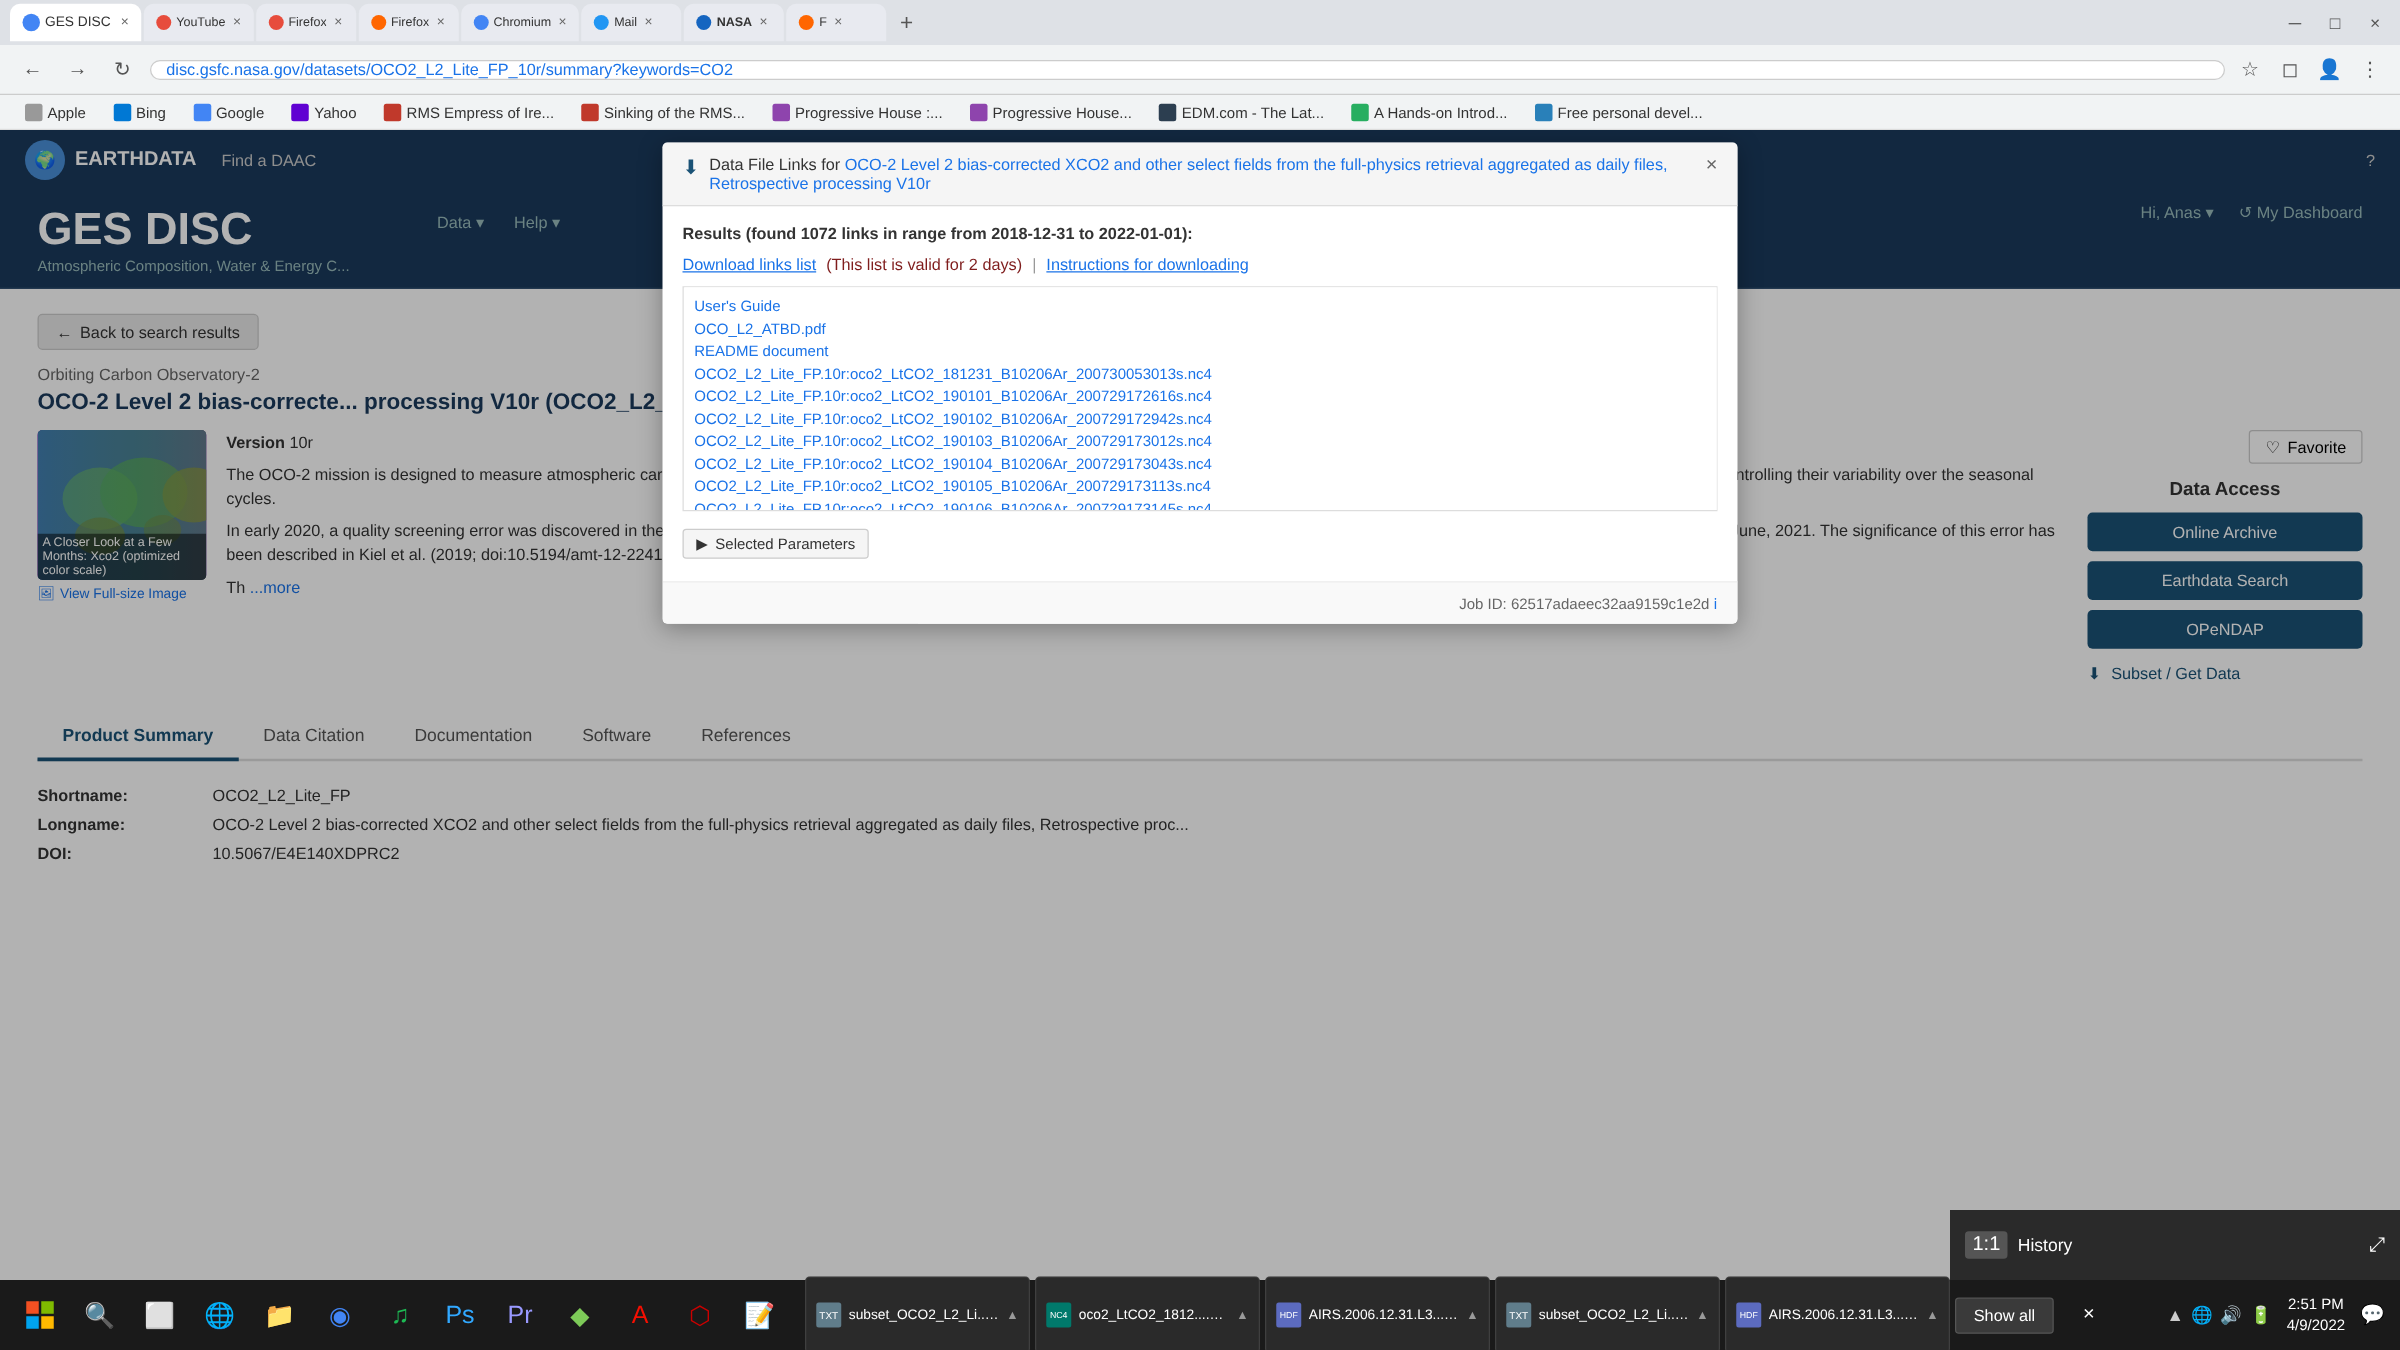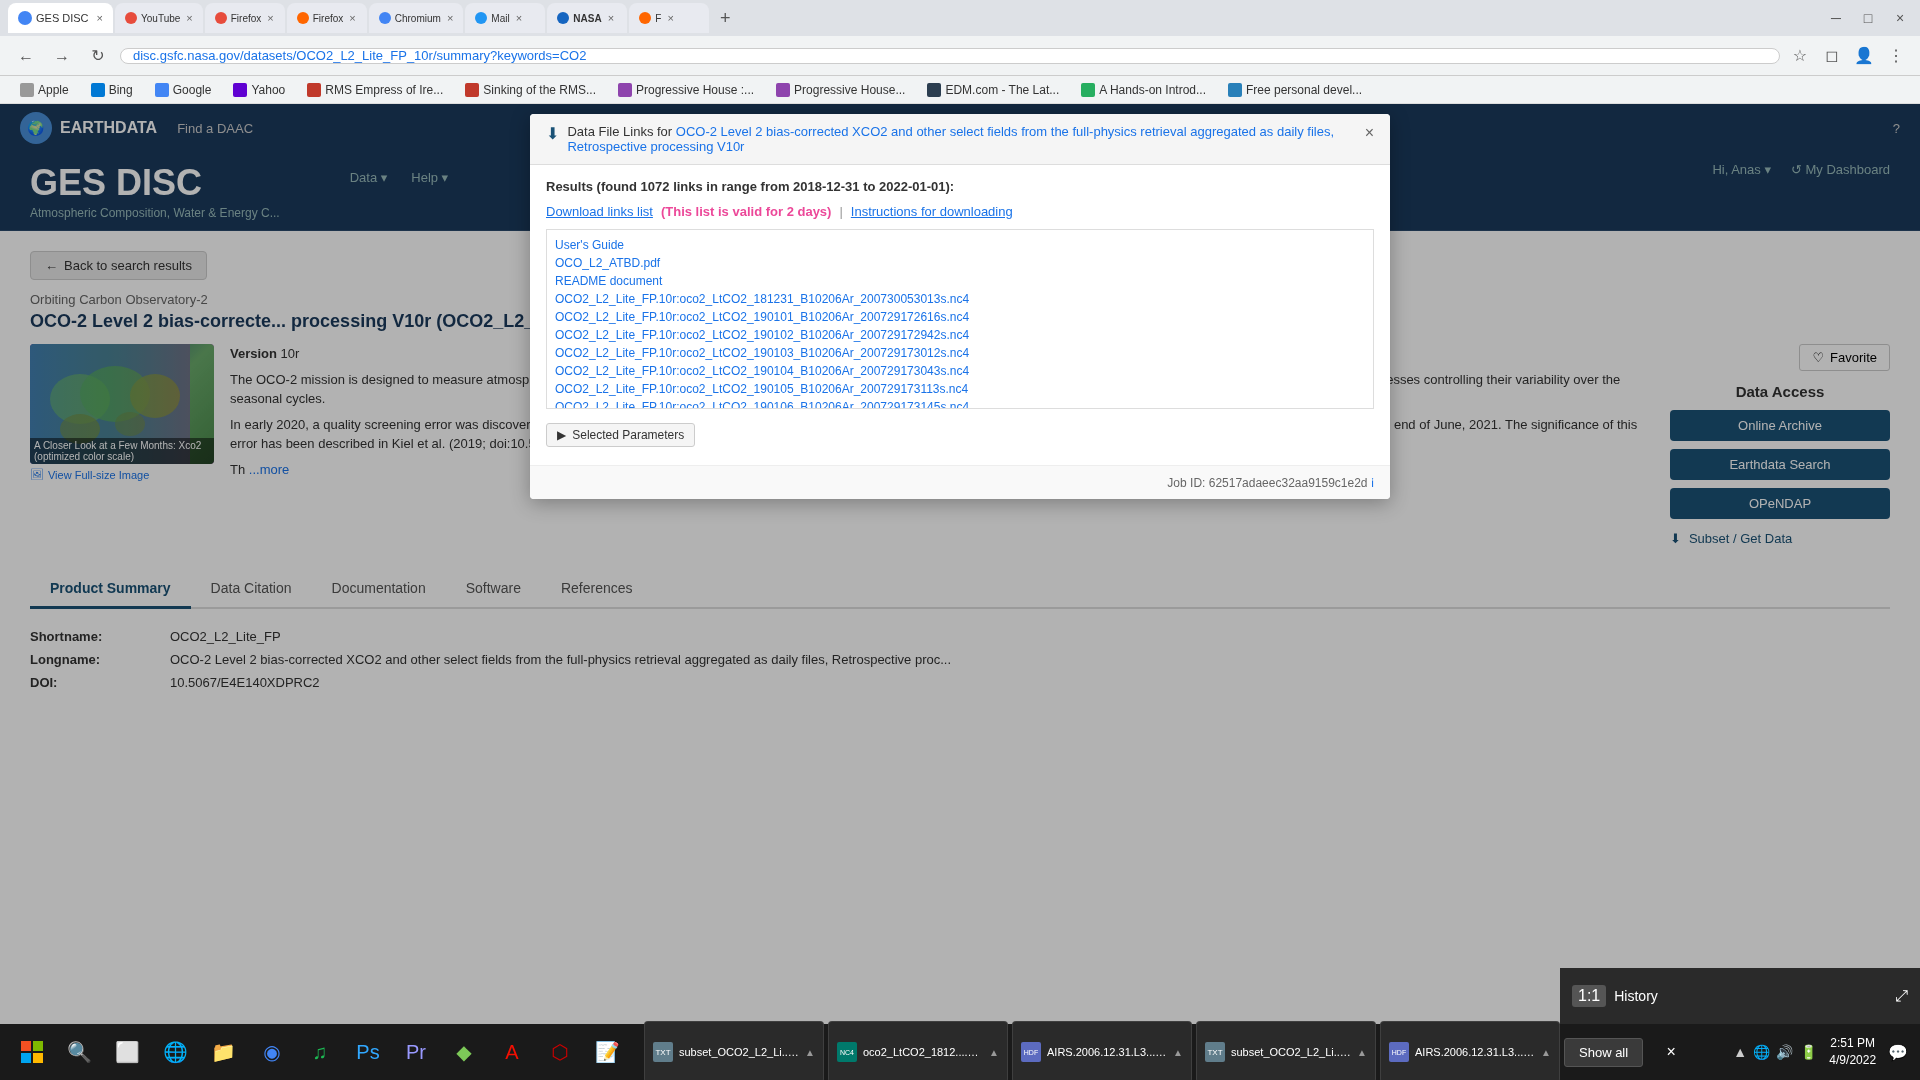--- a/index.html
+++ b/index.html
@@ -41,21 +41,21 @@
     
     .main-content { padding: 20px 30px; position: relative; }
     .back-btn { display: inline-flex; align-items: center; gap: 6px; background: #e8e8e8; border: 1px solid #ccc; padding: 6px 14px; border-radius: 4px; cursor: pointer; font-size: 13px; color: #333; margin-bottom: 12px; }
 
     .dataset-meta { margin-bottom: 8px; }
     .dataset-subtitle { color: #666; font-size: 13px; margin-bottom: 4px; }
     .dataset-title { font-size: 18px; color: #1a3a5c; font-weight: bold; margin-bottom: 12px; }
 
     .content-row { display: flex; gap: 20px; }
     .content-left { display: flex; gap: 16px; flex: 1; }
-    .thumb { width: 184px; height: 120px; background: #d946ef; border-radius: 4px; overflow: hidden; flex-shrink: 0; position: relative; }
+    .thumb { width: 135px; height: 120px; background: #d946ef; border-radius: 4px; overflow: hidden; flex-shrink: 0; position: relative; }
     .thumb-label { position: absolute; bottom: 0; background: rgba(0,0,0,0.5); color: #fff; font-size: 10px; padding: 2px 4px; width: 100%; }
     .view-link { font-size: 11px; color: #1a73e8; cursor: pointer; display: flex; align-items: center; gap: 4px; margin-top: 4px; }
     .description { font-size: 13px; color: #333; line-height: 1.5; flex: 1; }
     .more-link { color: #1a73e8; cursor: pointer; }
 
     .content-right { width: 220px; flex-shrink: 0; }
     .data-access-title { font-size: 15px; color: #333; font-weight: bold; text-align: center; margin-bottom: 10px; }
     .access-btn { display: block; width: 100%; padding: 8px; margin-bottom: 8px; text-align: center; border-radius: 4px; cursor: pointer; font-size: 13px; }
     .access-btn-blue { background: #1a5276; color: #fff; border: none; }
     .subset-btn { display: flex; align-items: center; gap: 8px; color: #1a5276; font-size: 13px; cursor: pointer; padding: 4px 0; }
@@ -78,21 +78,21 @@
     .modal-title-row { display: flex; align-items: flex-start; gap: 8px; }
     .download-icon { color: #1a5276; font-size: 16px; }
     .modal-title-text { font-size: 13px; color: #333; flex: 1; }
     .modal-title-link { color: #1a73e8; cursor: pointer; }
     .modal-close { cursor: pointer; color: #666; font-size: 16px; }
     .modal-body { padding: 14px 16px; }
     .results-text { font-size: 13px; color: #333; margin-bottom: 10px; }
     .results-bold { font-weight: bold; }
     .links-row { display: flex; gap: 8px; align-items: center; margin-bottom: 10px; font-size: 13px; }
     .dl-link { color: #1a73e8; cursor: pointer; text-decoration: underline; }
-    .dl-note { color: #ec4899; font-weight: bold; }
+    .dl-note { color: #7f1d1d; }
     .pipe { color: #999; }
     .file-list { border: 1px solid #ddd; height: 180px; overflow-y: scroll; margin-bottom: 10px; background: #fff; }
     .file-list-inner { padding: 6px 8px; }
     .file-item { display: block; color: #1a73e8; cursor: pointer; font-size: 12px; padding: 2px 0; text-decoration: none; }
     .selected-params-row { padding: 4px 0; }
     .selected-params-btn { background: #f5f5f5; border: 1px solid #ccc; padding: 4px 10px; border-radius: 3px; cursor: pointer; font-size: 12px; color: #333; display: flex; align-items: center; gap: 6px; }
     .modal-footer { display: flex; justify-content: flex-end; padding: 8px 16px; border-top: 1px solid #eee; background: #f9f9f9; }
     .job-id { font-size: 12px; color: #666; }
     .job-info-icon { color: #1a73e8; cursor: pointer; }
 

